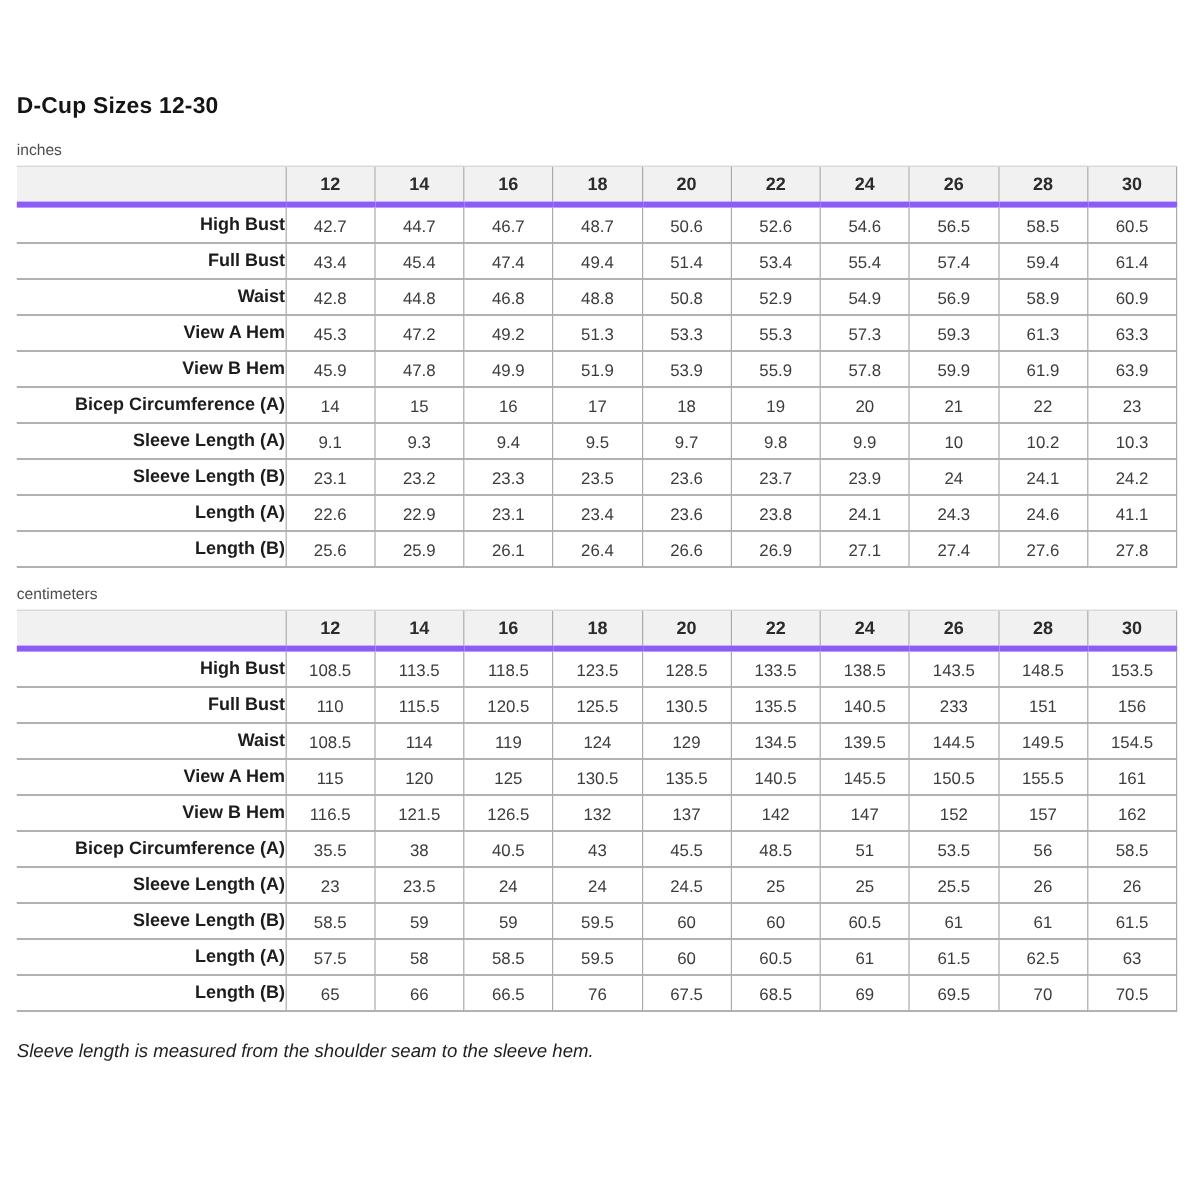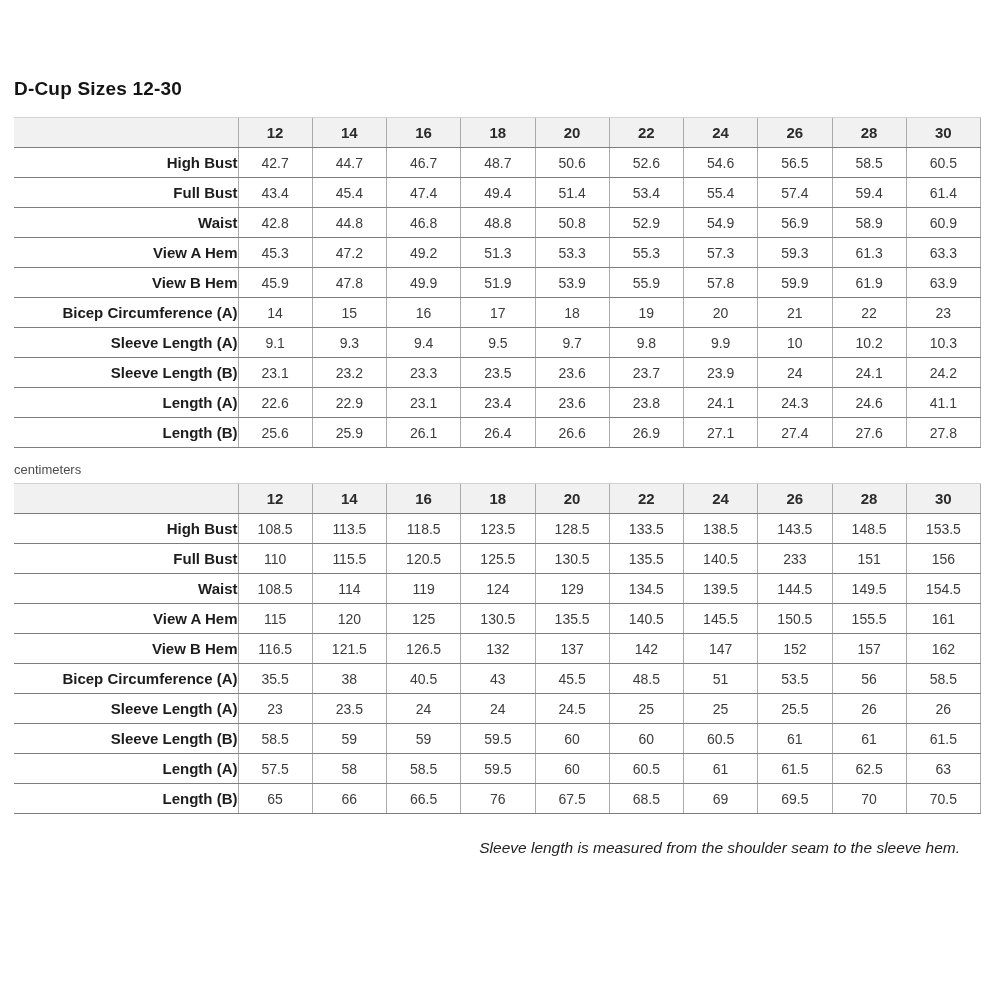--- a/index.html
+++ b/index.html
@@ -43,21 +43,21 @@
     overflow: hidden;
     white-space: nowrap;
   }
   table.size-table thead th {
     background: #f1f1f1;
     font-weight: 700;
     font-size: 15px;
     color: #2b2b2b;
     text-align: center;
     border-top: 1px solid #d2d2d2;
-    border-bottom: 1px solid #8b5cf6;
+    border-bottom: 5px solid #8b5cf6;
   }
   table.size-table thead th.num,
   table.size-table tbody td.num {
     border-left: 1px solid #ababab;
   }
   table.size-table tbody td {
     border-bottom: 1px solid #7e7e7e;
     font-size: 14px;
     color: #3c3c3c;
     text-align: center;
@@ -71,30 +71,30 @@
   }
   .notes {
     margin-top: 19px;
   }
   .notes p {
     margin: 0;
     font-style: italic;
     font-size: 15.5px;
     line-height: 30px;
     color: #1f1f1f;
-    text-align: right;
   }
 </style>
 </head>
 <body>
 
 <div class="page">
   <h1 class="page-title">D-Cup Sizes 12-30</h1>
 
   <div id="tables-container">
+      <div class="unit-label">inches</div>
       <table class="size-table">
         <colgroup>
           <col class="label-col">
           <col>
           <col>
           <col>
           <col>
           <col>
           <col>
           <col>

